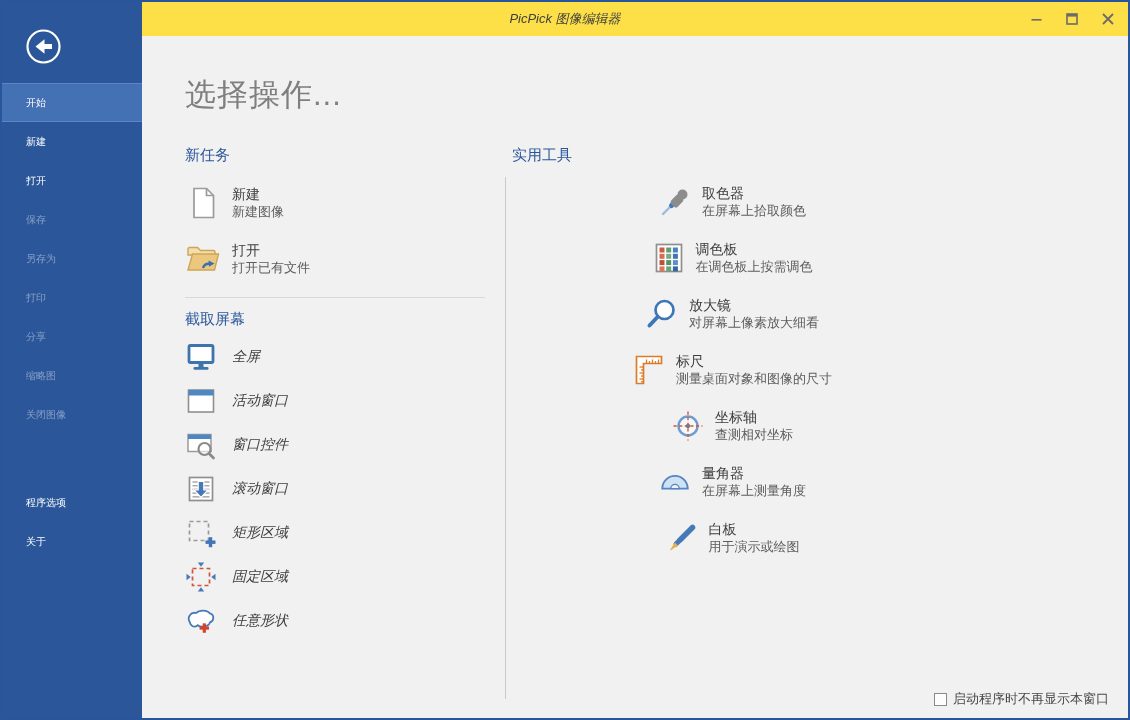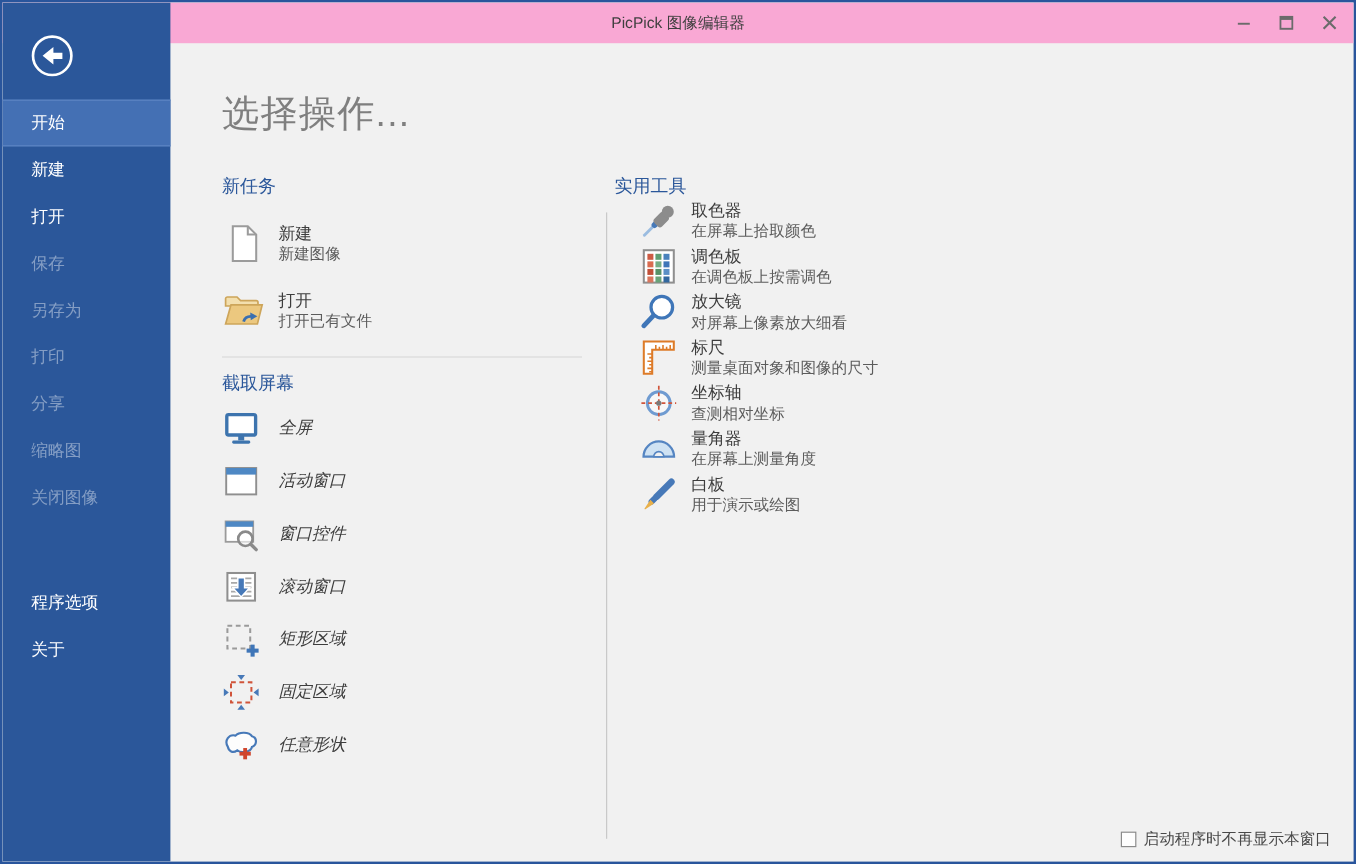--- a/index.html
+++ b/index.html
@@ -2,32 +2,32 @@
 <html><head>
 <meta charset="utf-8">
 <style>
   html,body{margin:0;padding:0;background:#ffffff;}
   *{box-sizing:border-box;}
   .window{position:relative;width:1130px;height:720px;background:#f1f1f1;
     border:2px solid #29559c;overflow:hidden;
     font-family:"Liberation Sans","DejaVu Sans",sans-serif;}
 
   
-  .titlebar{position:absolute;left:0;top:0;right:0;height:34px;background:#f9a8d4;z-index:1;}
+  .titlebar{position:absolute;left:0;top:0;right:0;height:34px;background:#fde047;z-index:1;font-style:italic;}
   .title-text{position:absolute;left:0;right:0;top:0;height:34px;line-height:34px;
     text-align:center;font-size:13px;color:#3f3f3f;}
   .win-controls{position:absolute;right:2px;top:0;height:34px;display:flex;align-items:center;z-index:2;}
   .win-btn{width:36px;height:28px;display:flex;align-items:center;justify-content:center;cursor:pointer;}
 
   
   .sidebar{position:absolute;left:0;top:0;bottom:0;width:140px;background:#2b579a;z-index:5;}
   .back-btn{position:absolute;left:23px;top:26px;width:37px;height:37px;cursor:pointer;}
   .side-menu{position:absolute;left:0;right:0;top:81px;}
   .side-menu.footer{top:481px;}
-  .side-item{height:39px;line-height:39px;padding-left:24px;font-size:14px;color:#ffffff;cursor:pointer;}
+  .side-item{height:39px;line-height:39px;padding-left:24px;font-size:10px;color:#ffffff;cursor:pointer;}
   .side-item.selected{background:#4470b4;border-top:1px solid #5d84c4;border-bottom:1px solid #5d84c4;
     height:39px;line-height:37px;}
   .side-item.disabled{color:rgba(255,255,255,0.42);cursor:default;}
 
   
   .main-title{position:absolute;left:183px;top:72px;font-size:31px;color:#7f7f7f;letter-spacing:1px;}
   .v-divider{position:absolute;left:503px;top:175px;width:1px;height:522px;background:#c9c9c9;}
   .col-left{position:absolute;left:183px;top:144px;width:300px;}
   .col-right{position:absolute;left:510px;top:144px;width:420px;}
   .section-header{font-size:15px;color:#2b579a;}
@@ -37,21 +37,21 @@
   .task-item .icn{width:36px;height:36px;flex:0 0 36px;display:flex;align-items:center;justify-content:center;}
   .task-text{margin-left:11px;}
   .t-title{font-size:14px;color:#3d3d3d;line-height:17px;}
   .t-sub{font-size:13px;color:#5c5c5c;line-height:18px;}
 
   .cap-item{display:flex;align-items:center;height:32px;margin-top:12px;cursor:pointer;}
   .cap-item:first-of-type{margin-top:16px;}
   .cap-item .icn{width:32px;height:32px;flex:0 0 32px;display:flex;align-items:center;justify-content:center;}
   .cap-label{margin-left:15px;font-size:14px;color:#3d3d3d;font-style:italic;}
 
-  .tool-item{display:flex;align-items:center;padding-left:21px;height:38px;cursor:pointer;}
+  .tool-item{display:flex;align-items:center;margin-top:18px;padding-left:21px;height:38px;cursor:pointer;justify-content:center;}
   .tool-item:first-of-type{margin-top:24px;}
   .tool-item .icn{width:32px;height:32px;flex:0 0 32px;display:flex;align-items:center;justify-content:center;}
 
   .footer-check{position:absolute;right:19px;bottom:10px;display:flex;align-items:center;cursor:pointer;font-family:Liberation Serif, serif;}
   .checkbox{width:13px;height:13px;border:1px solid #8a8a8a;background:#fdfdfd;margin-right:6px;}
   .check-label{font-size:13px;color:#494949;}
 
   svg{display:block;}
 </style>
 </head>

